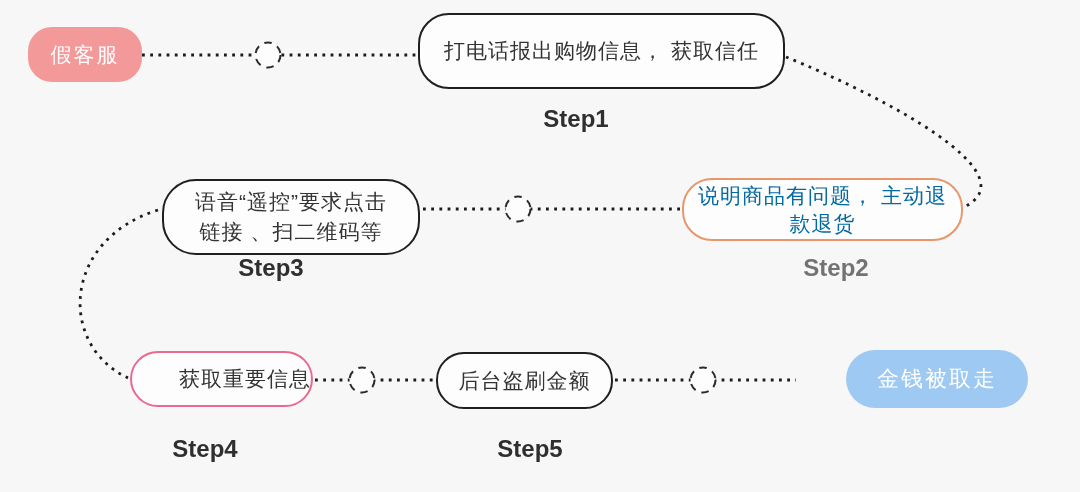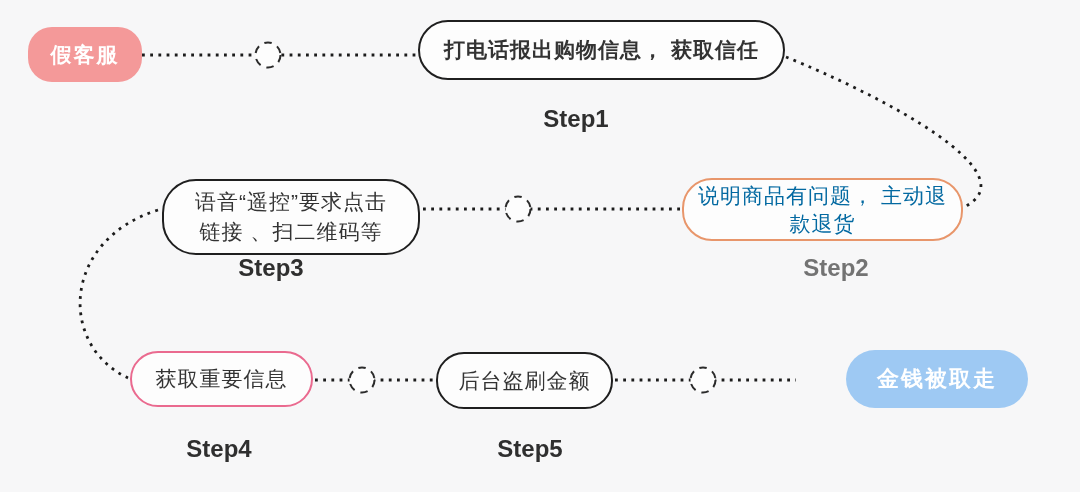--- a/index.html
+++ b/index.html
@@ -34,44 +34,44 @@
     color:#333333;
     font-size:21px;
     letter-spacing:1px;
     text-align:center;
   }
   .pill{
     position:absolute;
     box-sizing:border-box;
     display:flex;align-items:center;justify-content:center;
     color:#ffffff;
-    font-weight:bold;
+    font-weight:normal;
     font-size:21px;
     letter-spacing:2px;
     text-align:center;
   }
   .step-label{
     position:absolute;
     width:140px;
     text-align:center;
     font-size:24px;
     font-weight:700;
     color:#2f2f2f;
   }
   #n-source{left:28px;top:27px;width:114px;height:55px;border-radius:24px;background:#f49999;}
   #n-sink{left:846px;top:350px;width:182px;height:58px;border-radius:29px;background:#9ec9f3;font-size:22px;}
-  #n-step1{left:418px;top:20px;width:367px;height:60px;border-radius:31px;font-weight:bold;}
+  #n-step1{left:418px;top:13px;width:367px;height:76px;border-radius:31px;}
   #n-step2{left:682px;top:178px;width:281px;height:63px;border-radius:30px;line-height:28px;}
   #n-step3{left:162px;top:179px;width:258px;height:76px;border-radius:34px;line-height:30px;}
   #n-step4{left:130px;top:351px;width:183px;height:56px;border-radius:28px;}
   #n-step5{left:436px;top:352px;width:177px;height:57px;border-radius:28px;}
   #l-step1{left:506px;top:105px;}
   #l-step2{left:766px;top:254px;}
   #l-step3{left:201px;top:254px;}
-  #l-step4{left:149px;top:435px;}
+  #l-step4{left:135px;top:435px;}
   #l-step5{left:460px;top:435px;}
 </style>
 </head>
 <body>
 
 <div class="canvas" style="background: rgb(247, 247, 248);">
 
   <svg class="connectors" viewBox="0 0 1080 492" xmlns="http://www.w3.org/2000/svg">
     <path class="dotline" d="M142 55 H416" style="stroke: rgb(28, 28, 28);"></path>
     <path class="dotline" d="M786 57 C880 95 1035 175 962 208" style="stroke: rgb(28, 28, 28);"></path>
@@ -99,21 +99,21 @@
     <span>款退货</span>
   </div>
   <div class="step-label" id="l-step2" style="color: #737373;">Step2</div>
 
   <div class="node" id="n-step3" style="border-color: rgb(31, 31, 31); background: rgb(253, 253, 253); color: rgb(51, 51, 51);">
     <span>语音“遥控”要求点击</span>
     <span>链接 、扫二维码等</span>
   </div>
   <div class="step-label" id="l-step3" style="color: rgb(47, 47, 47);">Step3</div>
 
-  <div class="node" id="n-step4" style="border-color: rgb(234, 106, 143); background: rgb(253, 253, 253); color: rgb(51, 51, 51);">
+  <div class="node" id="n-step4" style="border-color: rgb(234, 106, 143); background: rgb(253, 253, 253); color: rgb(51, 51, 51); align-items: flex-end;">
     <span>获取重要信息</span>
   </div>
   <div class="step-label" id="l-step4" style="color: rgb(47, 47, 47);">Step4</div>
 
   <div class="node" id="n-step5" style="border-color: rgb(31, 31, 31); background: rgb(253, 253, 253); color: rgb(51, 51, 51);">
     <span>后台盗刷金额</span>
   </div>
   <div class="step-label" id="l-step5" style="color: rgb(47, 47, 47);">Step5</div>
 
   <div class="pill" id="n-sink" style="background: rgb(158, 201, 243); color: rgb(255, 255, 255);">

